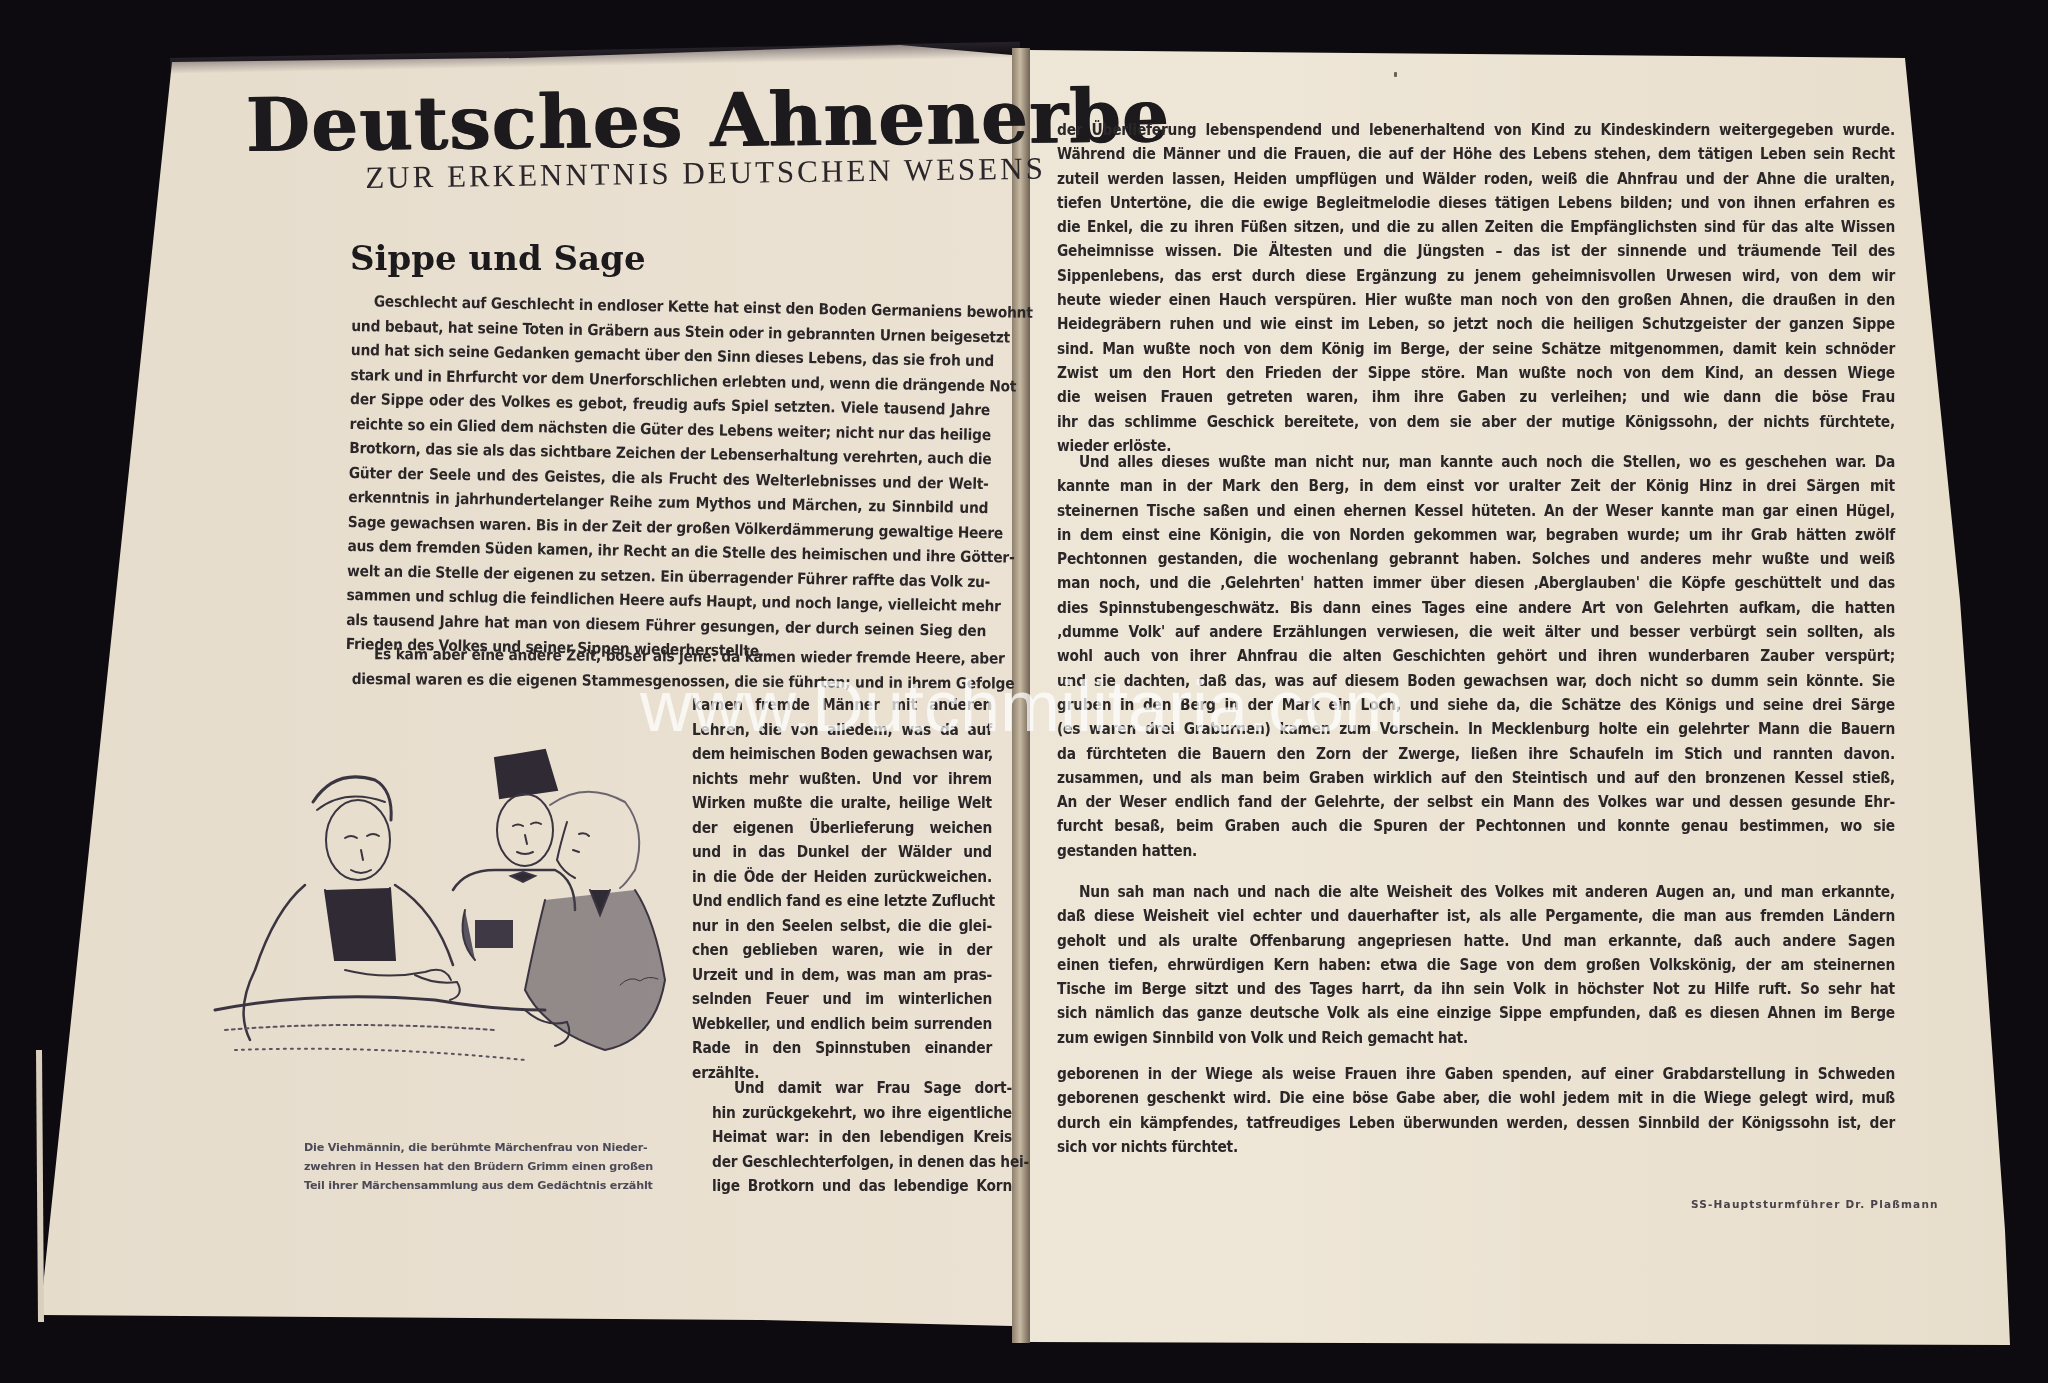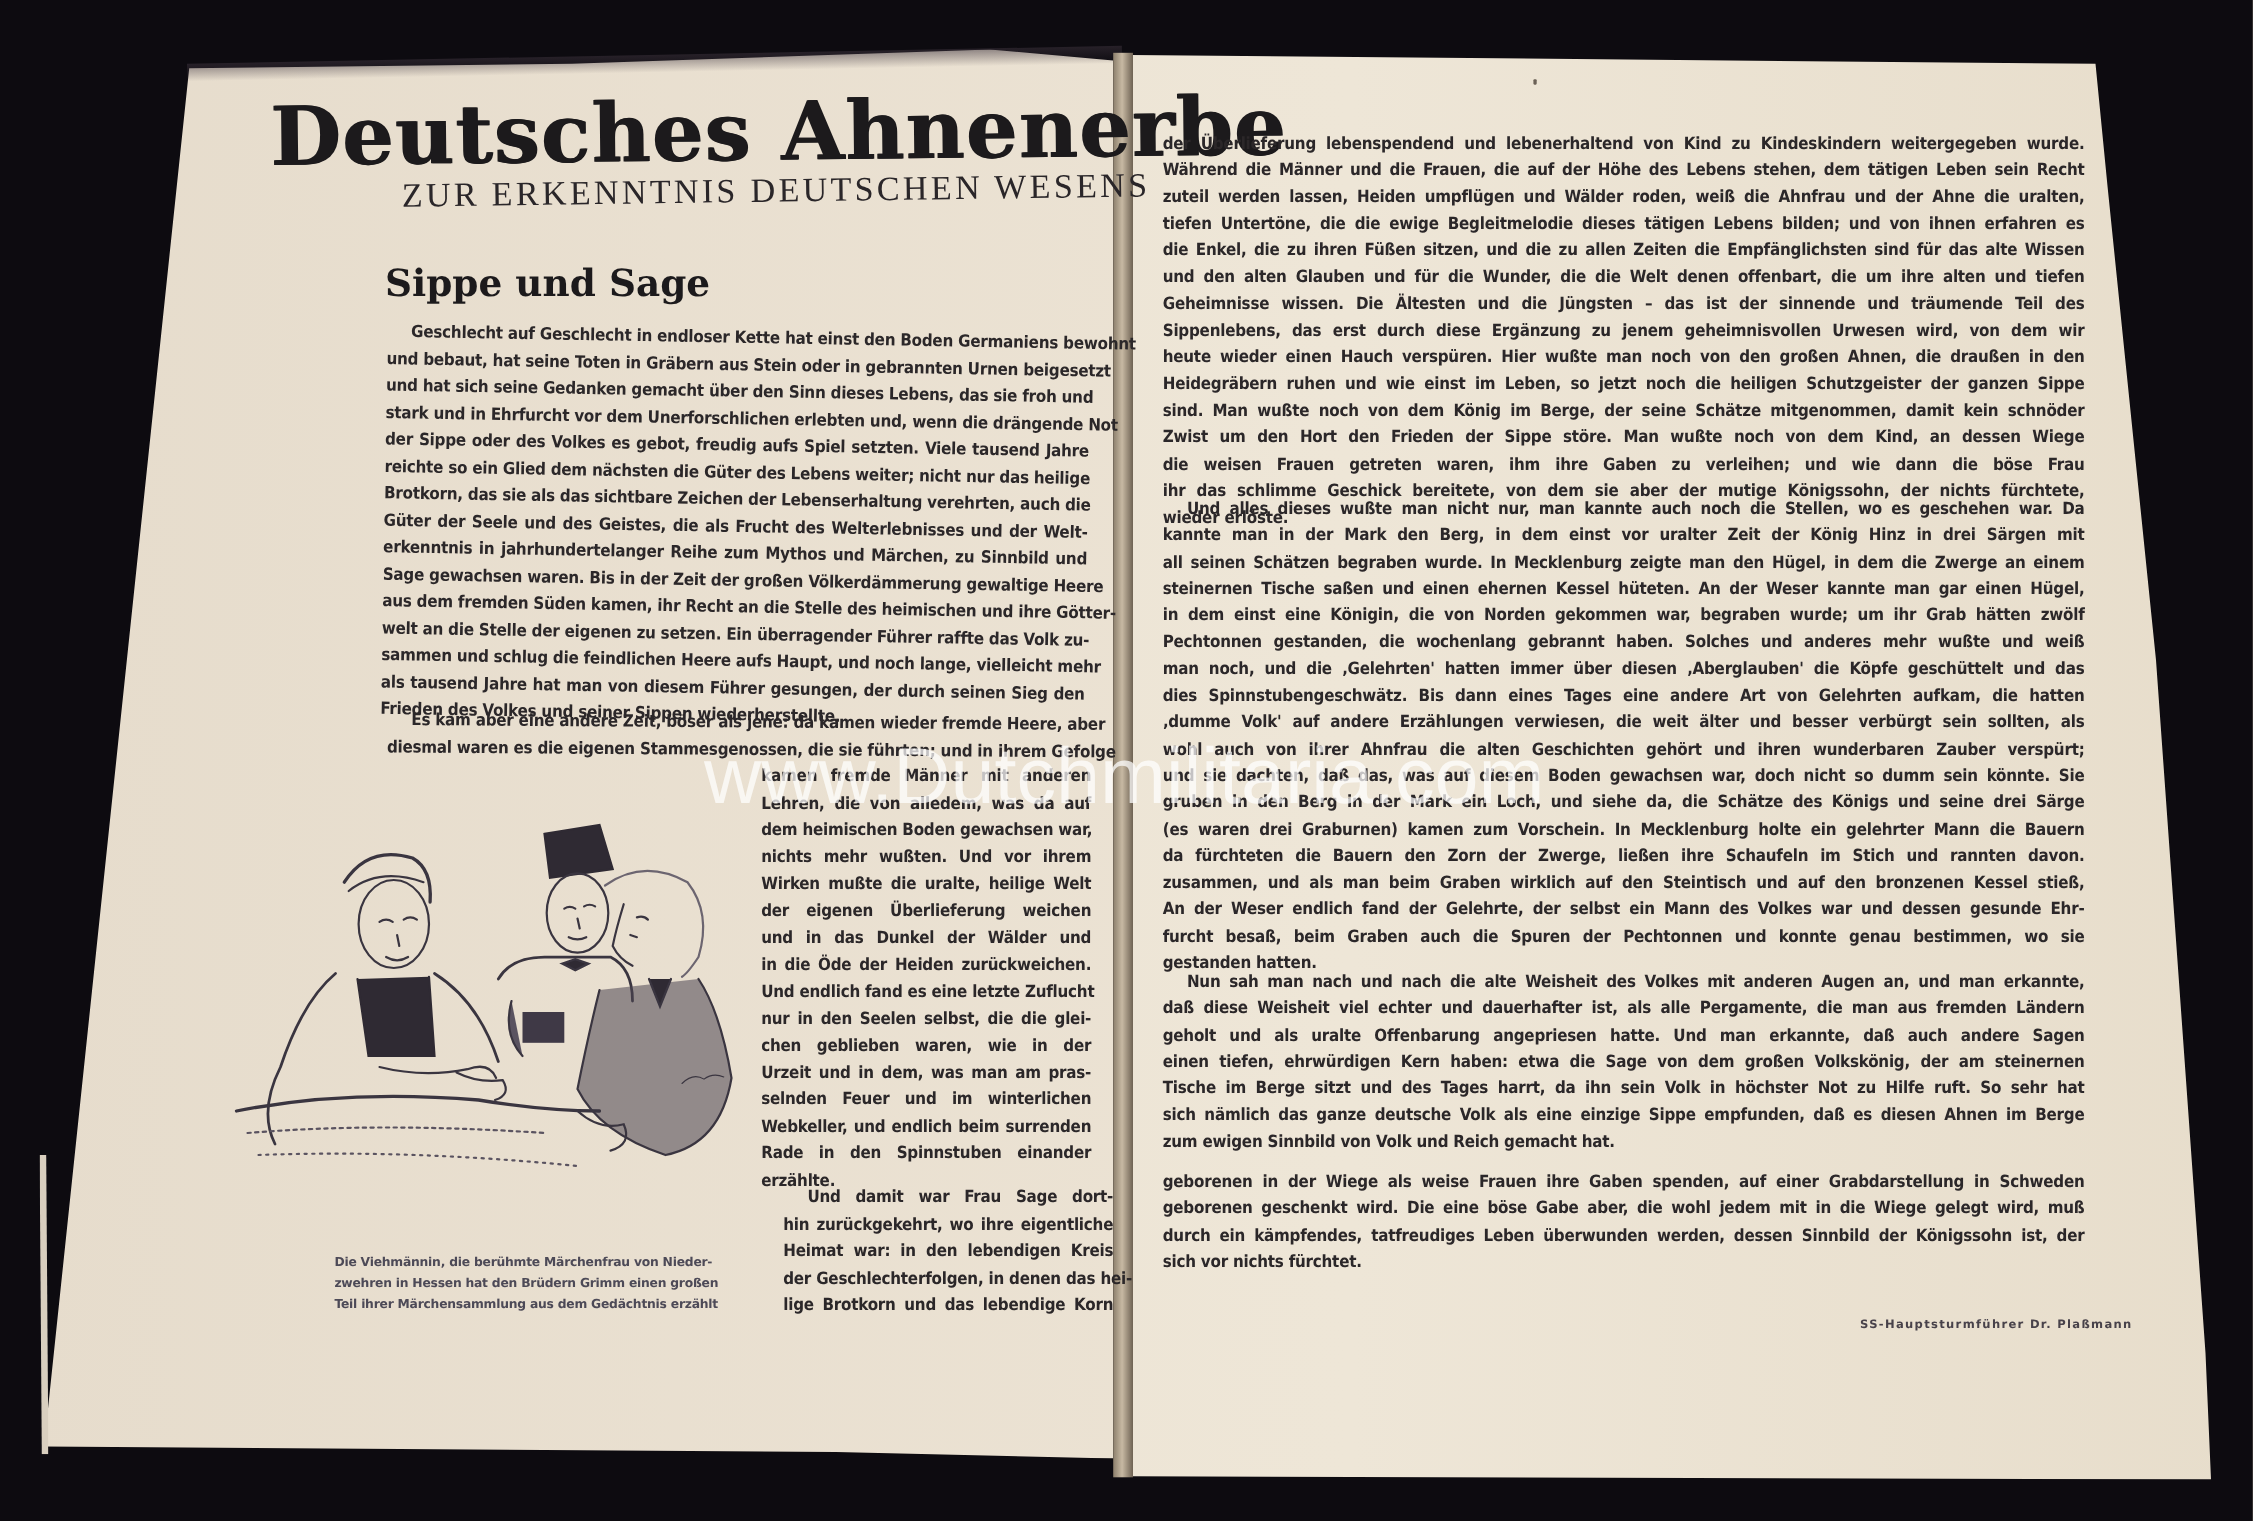--- a/index.html
+++ b/index.html
@@ -204,36 +204,34 @@
   <span class="line">zwehren in Hessen hat den Brüdern Grimm einen großen</span>
   <span class="line">Teil ihrer Märchensammlung aus dem Gedächtnis erzählt</span>
 </div>
 
 <div class="para rp rp1">
   <span class="line">der Überlieferung lebenspendend und lebenerhaltend von Kind zu Kindeskindern weitergegeben wurde.</span>
   <span class="line">Während die Männer und die Frauen, die auf der Höhe des Lebens stehen, dem tätigen Leben sein Recht</span>
   <span class="line">zuteil werden lassen, Heiden umpflügen und Wälder roden, weiß die Ahnfrau und der Ahne die uralten,</span>
   <span class="line">tiefen Untertöne, die die ewige Begleitmelodie dieses tätigen Lebens bilden; und von ihnen erfahren es</span>
   <span class="line">die Enkel, die zu ihren Füßen sitzen, und die zu allen Zeiten die Empfänglichsten sind für das alte Wissen</span>
-  <span class="line">und den alten Glauben und für die Wunder, die die Welt denen offenbart, die um ihre alten und tiefen</span>
   <span class="line">Geheimnisse wissen. Die Ältesten und die Jüngsten – das ist der sinnende und träumende Teil des</span>
   <span class="line">Sippenlebens, das erst durch diese Ergänzung zu jenem geheimnisvollen Urwesen wird, von dem wir</span>
   <span class="line">heute wieder einen Hauch verspüren. Hier wußte man noch von den großen Ahnen, die draußen in den</span>
   <span class="line">Heidegräbern ruhen und wie einst im Leben, so jetzt noch die heiligen Schutzgeister der ganzen Sippe</span>
   <span class="line">sind. Man wußte noch von dem König im Berge, der seine Schätze mitgenommen, damit kein schnöder</span>
   <span class="line">Zwist um den Hort den Frieden der Sippe störe. Man wußte noch von dem Kind, an dessen Wiege</span>
   <span class="line">die weisen Frauen getreten waren, ihm ihre Gaben zu verleihen; und wie dann die böse Frau</span>
   <span class="line">ihr das schlimme Geschick bereitete, von dem sie aber der mutige Königssohn, der nichts fürchtete,</span>
   <span class="line last">wieder erlöste.</span>
 </div>
 
 <div class="para rp rp2">
   <span class="line indent">Und alles dieses wußte man nicht nur, man kannte auch noch die Stellen, wo es geschehen war. Da</span>
   <span class="line">kannte man in der Mark den Berg, in dem einst vor uralter Zeit der König Hinz in drei Särgen mit</span>
-  <span class="line">all seinen Schätzen begraben wurde. In Mecklenburg zeigte man den Hügel, in dem die Zwerge an einem</span>
   <span class="line">steinernen Tische saßen und einen ehernen Kessel hüteten. An der Weser kannte man gar einen Hügel,</span>
   <span class="line">in dem einst eine Königin, die von Norden gekommen war, begraben wurde; um ihr Grab hätten zwölf</span>
   <span class="line">Pechtonnen gestanden, die wochenlang gebrannt haben. Solches und anderes mehr wußte und weiß</span>
   <span class="line">man noch, und die ‚Gelehrten' hatten immer über diesen ‚Aberglauben' die Köpfe geschüttelt und das</span>
   <span class="line">dies Spinnstubengeschwätz. Bis dann eines Tages eine andere Art von Gelehrten aufkam, die hatten</span>
   <span class="line">‚dumme Volk' auf andere Erzählungen verwiesen, die weit älter und besser verbürgt sein sollten, als</span>
   <span class="line">wohl auch von ihrer Ahnfrau die alten Geschichten gehört und ihren wunderbaren Zauber verspürt;</span>
   <span class="line">und sie dachten, daß das, was auf diesem Boden gewachsen war, doch nicht so dumm sein könnte. Sie</span>
   <span class="line">gruben in den Berg in der Mark ein Loch, und siehe da, die Schätze des Königs und seine drei Särge</span>
   <span class="line">(es waren drei Graburnen) kamen zum Vorschein. In Mecklenburg holte ein gelehrter Mann die Bauern</span>

